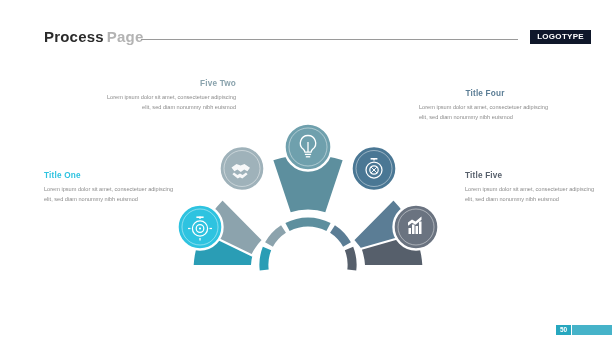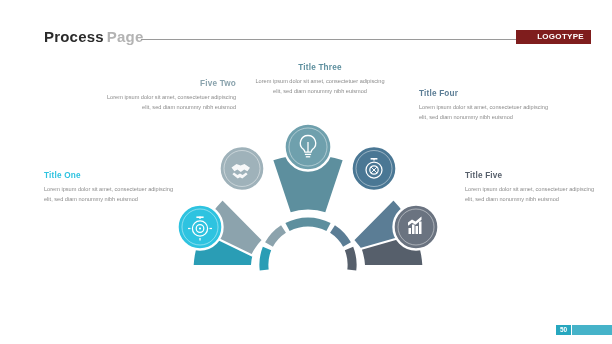--- a/index.html
+++ b/index.html
@@ -20,42 +20,42 @@
     white-space:nowrap;line-height:1;
   }
   .title .t-dark{color:#2b2b2b;}
   .title .t-light{color:#b3b3b3;margin-left:3px;}
   .header-rule{
     position:absolute;left:141px;top:39px;width:377px;height:1px;
     background:#9a9a9a;
   }
   .logotype{
     position:absolute;right:21px;top:30px;
-    background:#7f1d1d;color:#fff;
+    background:#0f172a;color:#fff;
     font-size:8px;font-weight:bold;letter-spacing:.3px;
-    padding:3px 7px 3px 21px;line-height:1;
+    padding:3px 7px 3px 7px;line-height:1;
   }
 
   
   .block{position:absolute;}
   .block .b-title{
     font-size:8.2px;font-weight:bold;margin:0 0 5px 0;line-height:1;
     letter-spacing:.2px;
   }
   .block .b-body{
     font-size:5.6px;color:#8c8c8c;line-height:1.72;margin:0;
   }
   .b-one{left:44px;top:172px;width:132px;text-align:left;}
   .b-one .b-title{color:#2ec3e0;}
   .b-two{left:104px;top:80px;width:132px;text-align:right;}
   .b-two .b-title{color:#8aa3ad;}
   .b-three{left:253px;top:64px;width:134px;text-align:center;}
   .b-three .b-title{color:#5d8f9e;}
   .b-four{left:419px;top:90px;width:132px;text-align:left;}
-  .b-four .b-title{color:#5b7d95;}
+  .b-four .b-title{color:#5b7d95;text-align:center;}
   .b-five{left:465px;top:172px;width:132px;text-align:left;}
   .b-five .b-title{color:#565f6b;}
 
   
   .diagram{position:absolute;left:168px;top:120px;width:280px;height:160px;}
   .diagram svg{display:block;width:280px;height:160px;}
 
   
   .footer{position:absolute;left:0;bottom:0;width:612px;height:30px;}
   .page-badge{
@@ -84,24 +84,20 @@
   <div class="block b-one">
     <p class="b-title">Title One</p>
     <p class="b-body">Lorem ipsum dolor sit amet, consectetuer adipiscing elit, sed diam nonummy nibh euismod</p>
   </div>
 
   <div class="block b-two">
     <p class="b-title">Five Two</p>
     <p class="b-body">Lorem ipsum dolor sit amet, consectetuer adipiscing elit, sed diam nonummy nibh euismod</p>
   </div>
 
-  <div class="block b-three">
-    <p class="b-title">Title Three</p>
-    <p class="b-body">Lorem ipsum dolor sit amet, consectetuer adipiscing elit, sed diam nonummy nibh euismod</p>
-  </div>
 
   <div class="block b-four">
     <p class="b-title">Title Four</p>
     <p class="b-body">Lorem ipsum dolor sit amet, consectetuer adipiscing elit, sed diam nonummy nibh euismod</p>
   </div>
 
   <div class="block b-five">
     <p class="b-title">Title Five</p>
     <p class="b-body">Lorem ipsum dolor sit amet, consectetuer adipiscing elit, sed diam nonummy nibh euismod</p>
   </div>

